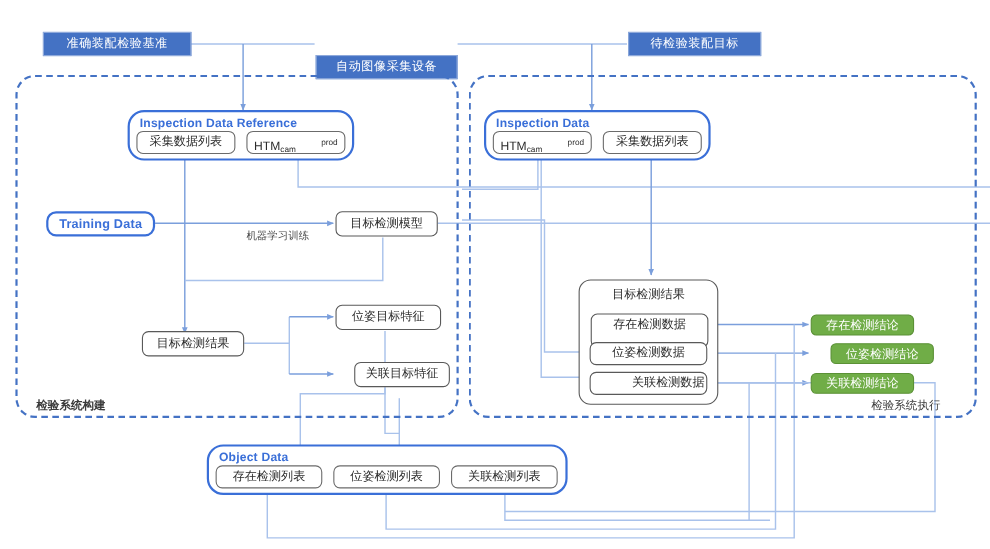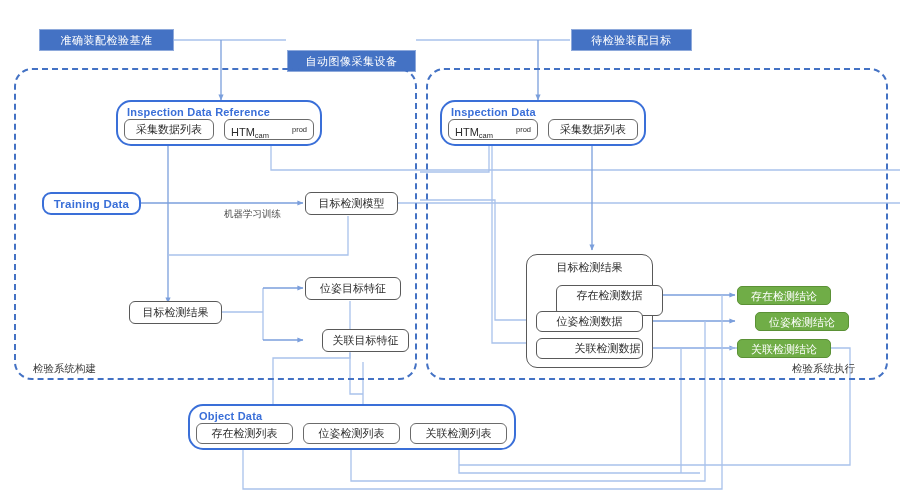--- a/index.html
+++ b/index.html
@@ -204,21 +204,21 @@
     <span>准确装配检验基准</span>
   </div>
   <div class="hdr" style="left:287px;top:29px;width:129px;margin-top:21px;">
     <span>自动图像采集设备</span>
   </div>
   <div class="hdr" style="left:571px;top:29px;width:121px;">
     <span>待检验装配目标</span>
   </div>
 
   <div class="phase" style="left:14px;top:68px;width:403px;height:312px;"></div>
-  <div class="phase-label" style="left:33px;top:362px;">检验系统构建</div>
+  <div class="phase-label" style="left:33px;top:362px;font-weight:bold;">检验系统构建</div>
 
   <div class="phase" style="left:426px;top:68px;width:462px;height:312px;"></div>
   <div class="phase-label" style="left:792px;top:362px;">检验系统执行</div>
 
   <div class="group" style="left:116px;top:100px;width:206px;height:46px;">
     <div class="group-title">Inspection Data Reference</div>
   </div>
   <div class="chip sub" style="left:124px;top:119px;width:90px;height:21px;">
     <span>采集数据列表</span>
   </div>
@@ -252,21 +252,21 @@
   <div class="chip" style="left:305px;top:277px;width:96px;height:23px;line-height:21px;">
     <span>位姿目标特征</span>
   </div>
   <div class="chip" style="left:322px;top:329px;width:87px;height:23px;line-height:21px;">
     <span>关联目标特征</span>
   </div>
 
   <div class="outerbox" style="left:526px;top:254px;width:127px;height:114px;">
     <div class="outerbox-title">目标检测结果</div>
   </div>
-  <div class="chip" style="left:556px;top:285px;width:107px;height:31px;">
+  <div class="chip" style="left:537px;top:285px;width:107px;height:31px;">
     <span>存在检测数据</span>
   </div>
   <div class="chip" style="left:536px;top:311px;width:107px;height:21px;">
     <span>位姿检测数据</span>
   </div>
   <div class="chip" style="left:536px;top:338px;width:107px;height:21px;padding-left:36px;">
     <span>关联检测数据</span>
   </div>
 
   <div class="green" style="left:737px;top:286px;width:94px;height:19px;">

